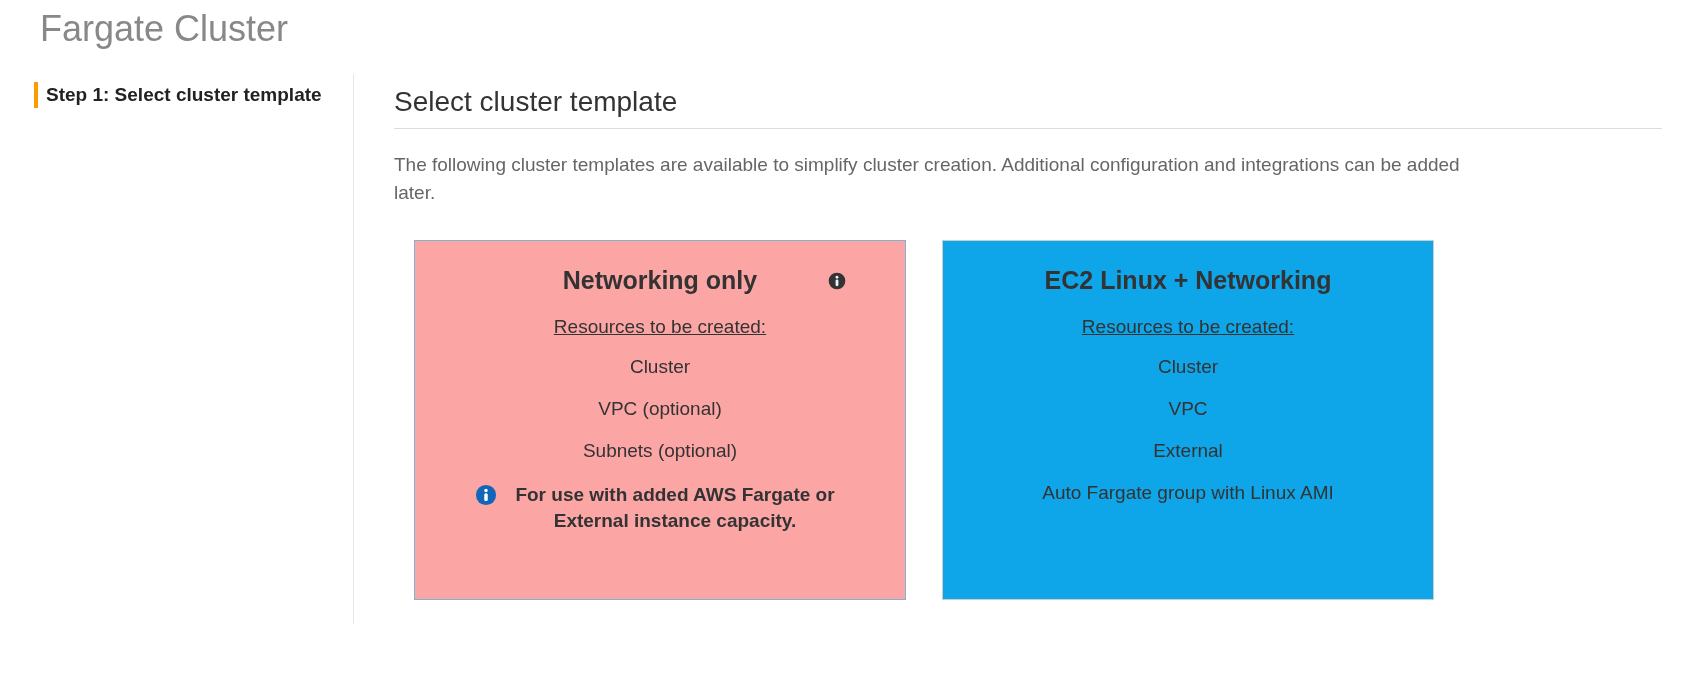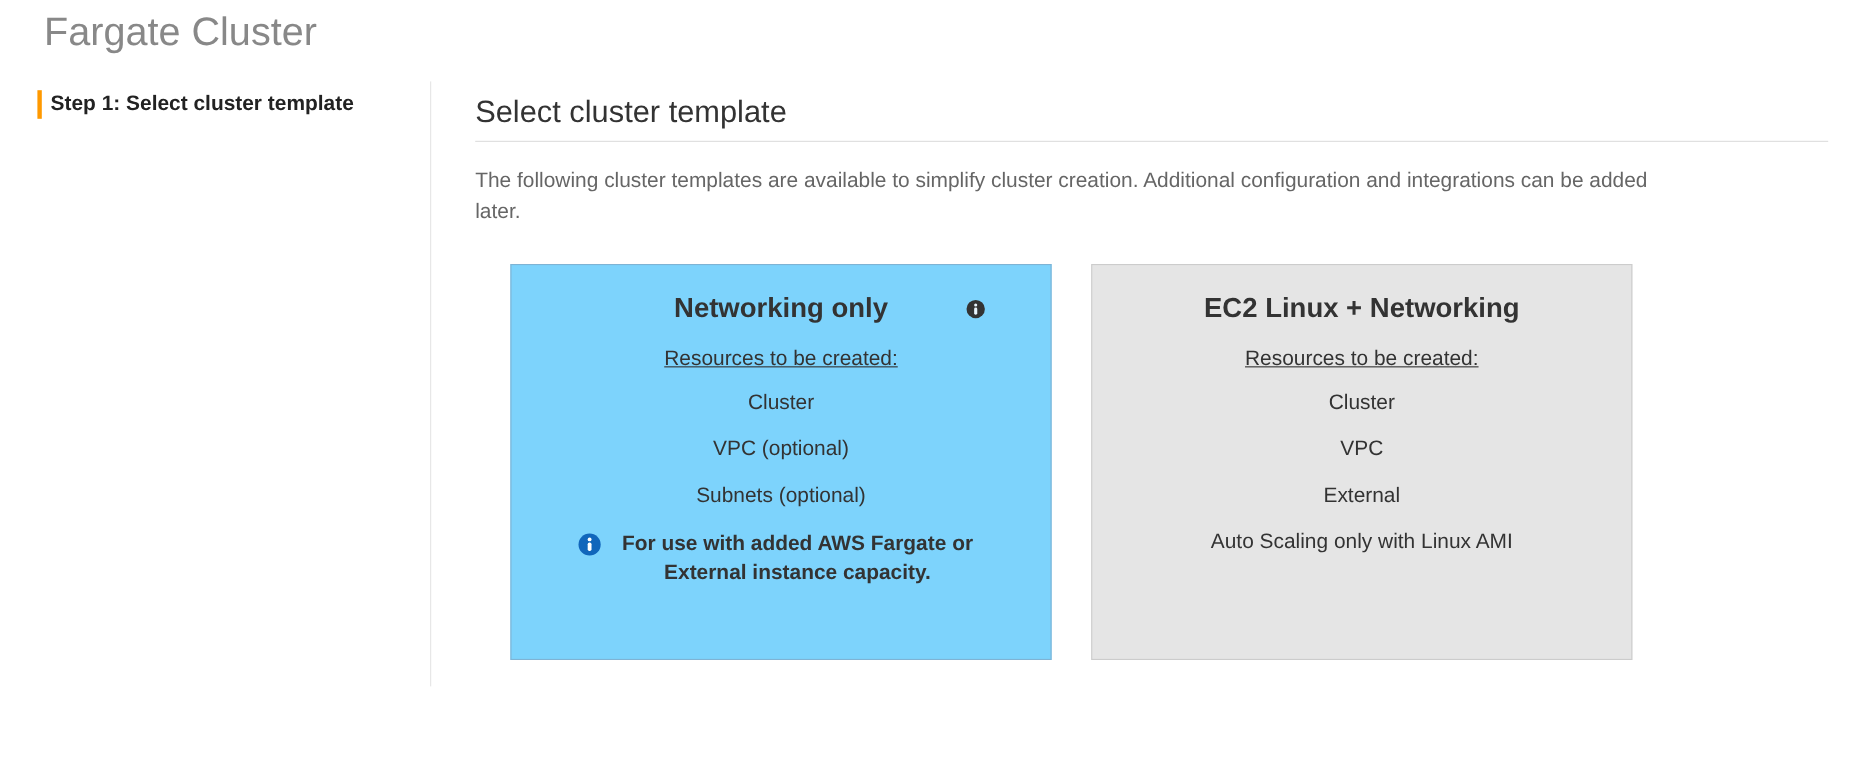--- a/index.html
+++ b/index.html
@@ -20,21 +20,21 @@
       font-weight: 400;
       color: #888;
       padding: 8px 0 24px 40px;
     }
 
     .main-layout {
       display: flex;
     }
 
     .sidebar {
-      width: 392px;
+      width: 354px;
       padding-left: 34px;
       padding-right: 10px;
       border-right: 1px solid #e5e5e5;
       min-height: 550px;
     }
 
     .step-item {
       padding: 10px 4px 10px 12px;
       font-size: 19px;
       color: #888;
@@ -86,32 +86,31 @@
 
     .card-row {
       display: flex;
       gap: 36px;
       padding-left: 20px;
     }
 
     .template-card {
       width: 492px;
       border: 1px solid #ccc;
-      background: #e5e5e5;
+      background: #0ea5e9;
       text-align: center;
       padding: 24px 24px 34px 24px;
       cursor: pointer;
       position: relative;
       min-height: 360px;
     }
 
     .template-card.selected {
-      background: #7dd3fc;
+      background: #fca5a5;
       border-color: #7fb3d4;
-      margin-left: 12px;
     }
 
     .card-title {
       font-size: 25px;
       font-weight: 700;
       color: #333;
       margin-bottom: 20px;
       line-height: 1.25;
     }
 
@@ -209,19 +208,19 @@
           <span class="note-text">For use with added AWS Fargate or External instance capacity.</span>
         </div>
       </div>
 
       <div class="template-card">
         <div class="card-title">EC2 Linux + Networking</div>
         <div class="resources-label">Resources to be created:</div>
         <div class="resource-line">Cluster</div>
         <div class="resource-line">VPC</div>
         <div class="resource-line">External</div>
-        <div class="resource-line">Auto Scaling only with Linux AMI</div>
+        <div class="resource-line">Auto Fargate group with Linux AMI</div>
       </div>
 
     </div>
   </main>
 
 </div>
 
 </body></html>

